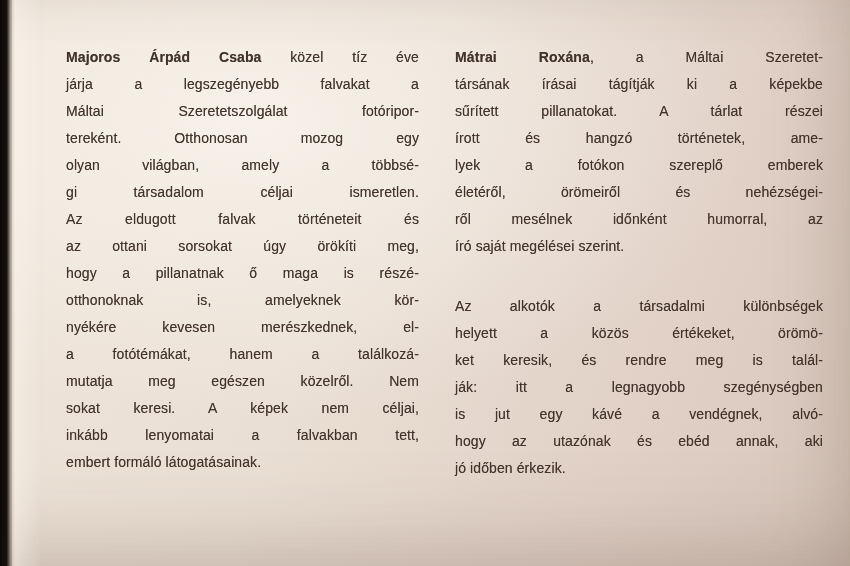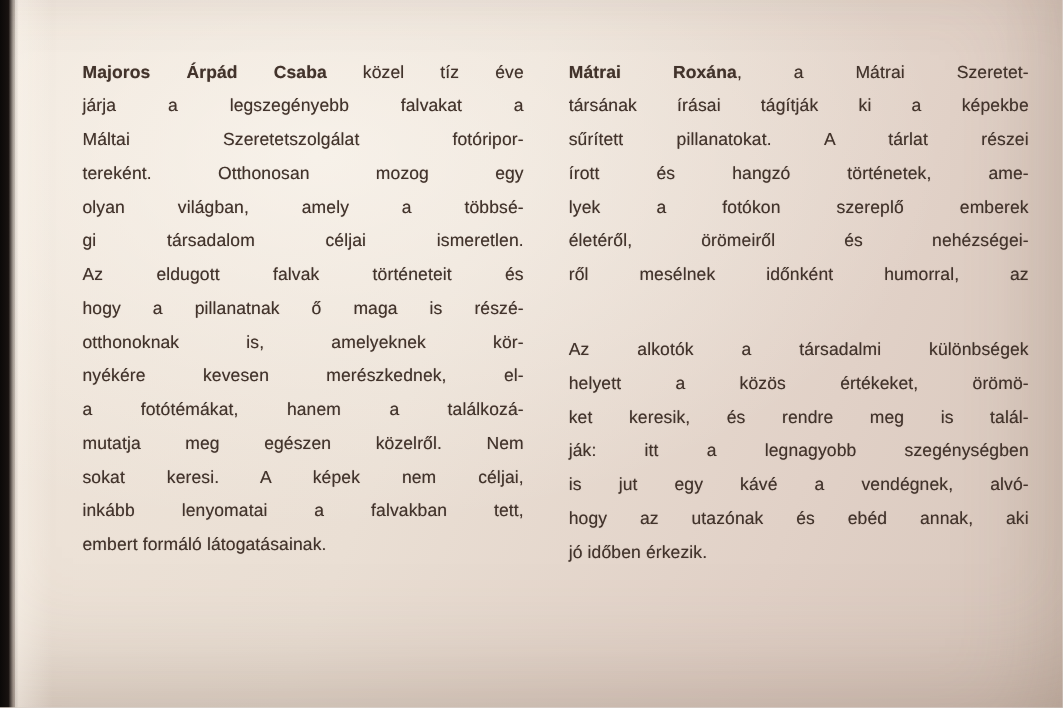--- a/index.html
+++ b/index.html
@@ -67,39 +67,41 @@
   <div class="edge-glow"></div>
   <div class="col col-left">
       <div class="para">
         <div class="line"><span class="b">Majoros Árpád Csaba</span><span> közel tíz éve</span></div>
         <div class="line"><span>járja a legszegényebb falvakat a</span></div>
         <div class="line"><span>Máltai Szeretetszolgálat fotóripor-</span></div>
         <div class="line"><span>tereként. Otthonosan mozog egy</span></div>
         <div class="line"><span>olyan világban, amely a többsé-</span></div>
         <div class="line"><span>gi társadalom céljai ismeretlen.</span></div>
         <div class="line"><span>Az eldugott falvak történeteit és</span></div>
+        <div class="line"><span>az ottani sorsokat úgy örökíti meg,</span></div>
         <div class="line"><span>hogy a pillanatnak ő maga is részé-</span></div>
         <div class="line"><span>otthonoknak is, amelyeknek kör-</span></div>
         <div class="line"><span>nyékére kevesen merészkednek, el-</span></div>
         <div class="line"><span>a fotótémákat, hanem a találkozá-</span></div>
         <div class="line"><span>mutatja meg egészen közelről. Nem</span></div>
         <div class="line"><span>sokat keresi. A képek nem céljai,</span></div>
         <div class="line"><span>inkább lenyomatai a falvakban tett,</span></div>
         <div class="line line-last"><span>embert formáló látogatásainak.</span></div>
       </div>
     </div>
   <div class="col col-right">
       <div class="para">
-        <div class="line"><span class="b">Mátrai Roxána</span><span>, a Mátrai Szeretet-</span></div>
+        <div class="line"><span class="b">Mátrai Roxána</span><span>, a Máltai Szeretet-</span></div>
         <div class="line"><span>társának írásai tágítják ki a képekbe</span></div>
         <div class="line"><span>sűrített pillanatokat. A tárlat részei</span></div>
         <div class="line"><span>írott és hangzó történetek, ame-</span></div>
         <div class="line"><span>lyek a fotókon szereplő emberek</span></div>
         <div class="line"><span>életéről, örömeiről és nehézségei-</span></div>
         <div class="line"><span>ről mesélnek időnként humorral, az</span></div>
+        <div class="line line-last"><span>író saját megélései szerint.</span></div>
       </div>
       <div class="para">
         <div class="line"><span>Az alkotók a társadalmi különbségek</span></div>
         <div class="line"><span>helyett a közös értékeket, örömö-</span></div>
         <div class="line"><span>ket keresik, és rendre meg is talál-</span></div>
         <div class="line"><span>ják: itt a legnagyobb szegénységben</span></div>
         <div class="line"><span>is jut egy kávé a vendégnek, alvó-</span></div>
         <div class="line"><span>hogy az utazónak és ebéd annak, aki</span></div>
         <div class="line line-last"><span>jó időben érkezik.</span></div>
       </div>

